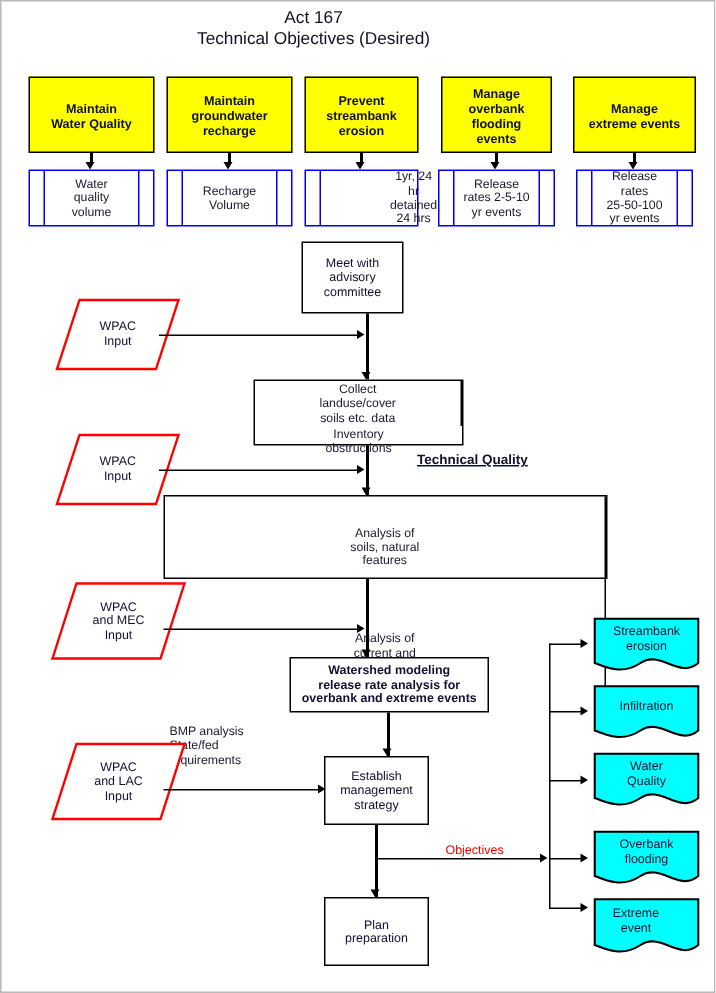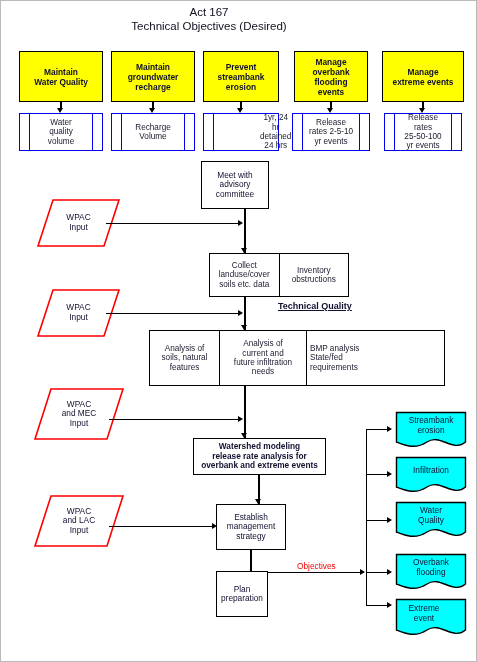--- a/index.html
+++ b/index.html
@@ -70,21 +70,21 @@
   
   .process{
     border:1.2px solid #000000;
     background:#ffffff;
   }
 
   
   .celltable{
     border:1.2px solid #000000;
     background:#ffffff;
-    display:flex;flex-direction:row;align-items:stretch;margin-left:40px;
+    display:flex;flex-direction:column;align-items:stretch;
   }
   .celltable .cell{
     display:flex;align-items:center;justify-content:center;
     text-align:center;
     font-size:8.2px;line-height:9.3px;
     border-right:1.2px solid #000000;
     padding:1px 2px;
   }
   .celltable .cell:last-child{border-right:none;}
   .celltable .cell.lefty{
@@ -259,21 +259,21 @@
 
   <div class="abs tbox process" style="left:215px;top:503px;width:70px;height:46px;">Establish<br>management<br>strategy</div>
 
   <div class="abs vline" style="left:249.4px;top:549px;height:48px;"></div>
   <div class="abs arrow-d" style="left:246.4px;top:592px;"></div>
 
   <div class="abs hline" style="left:249px;top:570.5px;width:111px;"></div>
   <div class="abs arrow-r" style="left:359px;top:567.5px;"></div>
   <div class="abs std-label" style="left:296px;top:560px;">Objectives</div>
 
-  <div class="abs tbox process" style="left:215px;top:570px;width:52px;height:46px;">Plan<br>preparation</div>
+  <div class="abs tbox process" style="left:215px;top:597px;width:70px;height:46px;">Plan<br>preparation</div>
 
   <div class="abs vline" style="left:365px;top:428px;height:177px;"></div>
 
   <div class="abs hline" style="left:365px;top:428px;width:22px;"></div>
   <div class="abs arrow-r" style="left:386px;top:425px;"></div>
 
   <div class="abs hline" style="left:365px;top:473px;width:22px;"></div>
   <div class="abs arrow-r" style="left:386px;top:470px;"></div>
 
   <div class="abs hline" style="left:365px;top:519px;width:22px;"></div>

